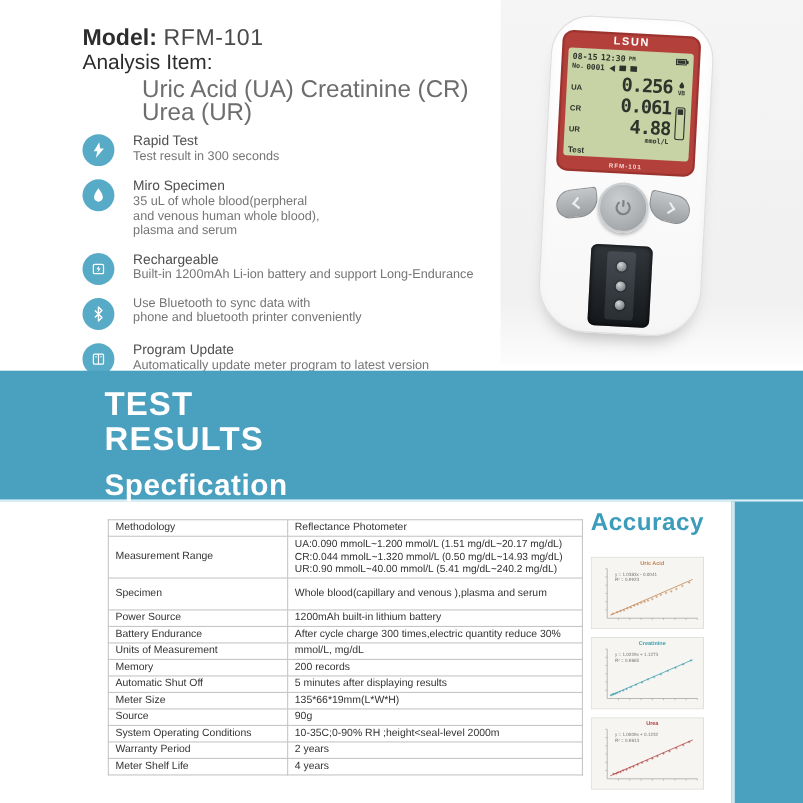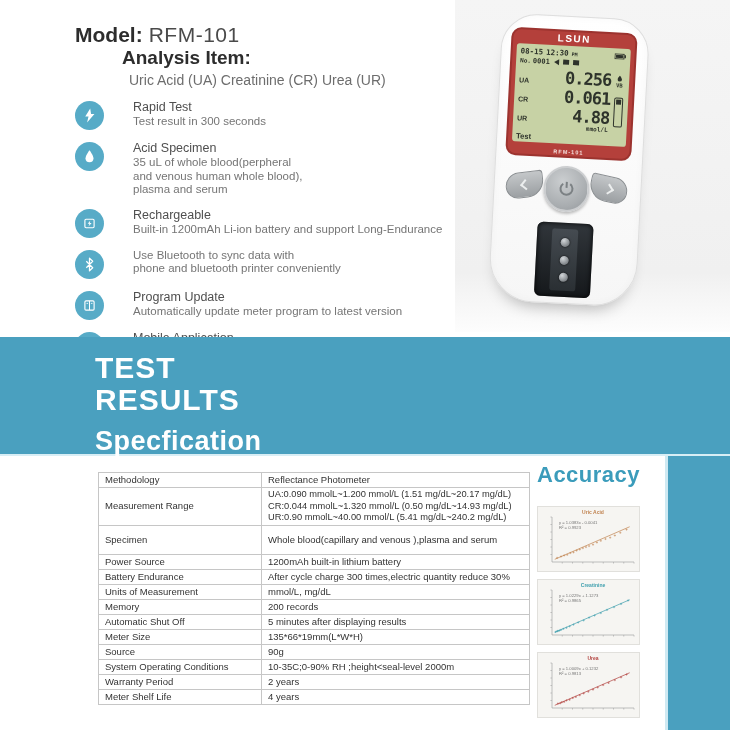--- a/index.html
+++ b/index.html
@@ -63,27 +63,27 @@
         display:flex;flex-direction:column;align-items:center;justify-content:space-evenly;}
   .dot{width:9px;height:9px;border-radius:50%;
        background:radial-gradient(circle at 35% 30%,#d2d6d9,#8b9094 60%,#5a5e62);
        box-shadow:0 0 2px #000;}
 
   
   .top-left{position:absolute;left:75px;top:23px;width:395px;}
   .model-line{font-size:21px;line-height:24px;}
   .model-label{font-weight:700;color:#2d2d2d;}
   .model-value{color:#4a4a4a;margin-left:6px;letter-spacing:0.5px;}
-  .analysis-label{font-size:19px;font-weight:700;color:#2d2d2d;line-height:21px;margin-left:47px;}
-  .analysis-items{font-size:14px;color:#6d6d6d;margin:2px 0 9px 54px;line-height:21px;}
+  .analysis-label{font-size:19px;font-weight:400;color:#2d2d2d;line-height:21px;}
+  .analysis-items{font-size:22px;color:#6d6d6d;margin:2px 0 9px 54px;line-height:21px;}
   .features{display:flex;flex-direction:column;gap:11px;}
   .feature{display:flex;}
   .f-icon{width:29px;height:29px;border-radius:50%;background:#57abc7;flex:none;
           display:flex;align-items:center;justify-content:center;margin-top:1px;}
-  .f-text{margin-left:29px;}
+  .f-text{margin-left:17px;}
   .f-title{font-size:12.5px;color:#4f4f4f;line-height:15px;}
   .f-desc{font-size:11.5px;color:#757575;line-height:13.5px;white-space:pre-line;}
 
   
   .banner{position:absolute;left:0;top:337px;width:730px;height:119px;background:#4aa0bf;
           border-bottom:2px solid #d8eef5;box-sizing:border-box;color:#fff;
           padding:15px 0 0 95px;}
   .banner-l{font-size:30px;font-weight:700;letter-spacing:1px;line-height:32px;}
   .banner-sub{font-size:27px;font-weight:700;margin-top:10px;letter-spacing:0.5px;}
 
@@ -198,21 +198,21 @@
             <div class="f-desc">Test result in 300 seconds</div>
           </span>
         </div>
         <div class="feature">
           <span class="f-icon">
             <svg width="17" height="17" viewBox="0 0 24 24">
               <path d="M12 3 C12 3 6.4 10 6.4 14.6 a5.6 5.6 0 0 0 11.2 0 C17.6 10 12 3 12 3 z" fill="#fff"></path>
             </svg>
           </span>
           <span class="f-text">
-            <div class="f-title">Acid Specimen</div>
+            <div class="f-title">Miro Specimen</div>
             <div class="f-desc">35 uL of whole blood(perpheral
 and venous human whole blood),
 plasma and serum</div>
           </span>
         </div>
         <div class="feature">
           <span class="f-icon">
             <svg width="17" height="17" viewBox="0 0 24 24">
               <rect x="5.5" y="6" width="13" height="12" rx="1.6" fill="none" stroke="#fff" stroke-width="1.6"></rect>
               <path d="M13 8 l-3.6 4.4 h2.6 l-1.4 4 4.4-5 h-2.6 z" fill="#fff"></path>

